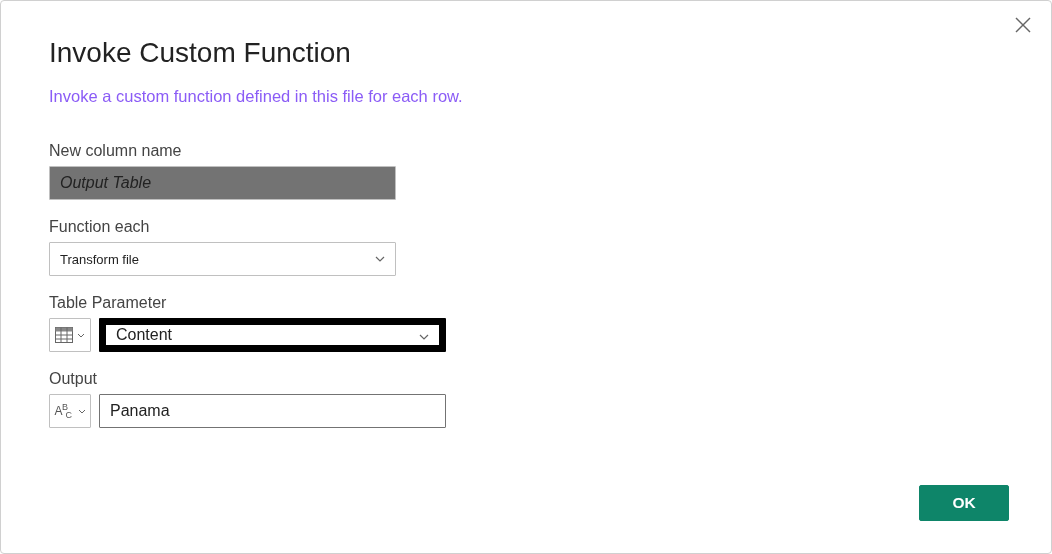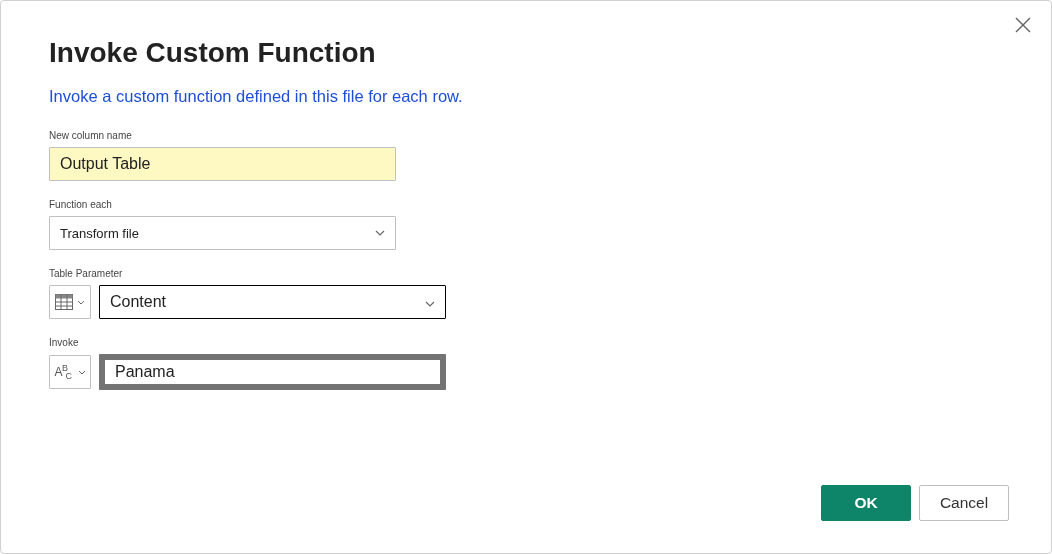--- a/index.html
+++ b/index.html
@@ -36,48 +36,49 @@
     }
     .close-btn svg {
       stroke: #666;
       stroke-width: 1.5;
     }
     .content {
       padding: 36px 48px 0 48px;
     }
     .title {
       font-size: 28px;
-      font-weight: 700;
+      font-weight: 400;
       color: #222;
       margin-bottom: 18px;
     }
     .subtitle {
       font-size: 16.5px;
-      color: #1d4ed8;
-      margin-bottom: 24px;
+      color: #8b5cf6;
+      margin-bottom: 36px;
     }
     .field {
       margin-bottom: 18px;
     }
     .field-label {
-      font-size: 10px;
+      font-size: 16px;
       color: #444;
       margin-bottom: 6px;
       display: block;
     }
     .input-text {
       width: 347px;
       height: 34px;
       border: 1px solid #c0c0c0;
       border-radius: 1px;
       padding: 0 10px;
       font-size: 16px;
       color: #222;
       font-family: inherit;
-      background: #fef9c3;
+      background: #737373;
+      font-style: italic;
     }
     .select-wrapper {
       position: relative;
       width: 347px;
       height: 34px;
       border: 1px solid #c0c0c0;
       border-radius: 1px;
       display: flex;
       align-items: center;
       padding: 0 10px;
@@ -116,40 +117,40 @@
       align-items: center;
       justify-content: center;
     }
     .type-box .chev {
       display: flex;
       align-items: center;
     }
     .param-select {
       position: relative;
       height: 34px;
-      border: 1px solid #000000;
+      border: 7px solid #000000;
       border-radius: 1px;
       display: flex;
       align-items: center;
       padding: 0 10px;
       background: #fff;
       cursor: pointer;
     }
     .param-select.file-param {
       width: 347px;
     }
     .param-select .select-text {
       font-size: 16px;
       color: #222;
       flex: 1;
     }
     .param-input {
       width: 347px;
       height: 34px;
-      border: 6px solid #737373;
+      border: 1px solid #737373;
       border-radius: 1px;
       padding: 12px 10px;
       font-size: 16px;
       color: #222;
       font-family: inherit;
       background: #fff;
     }
     .footer {
       position: absolute;
       bottom: 32px;
@@ -251,36 +252,35 @@
           <span class="chevron">
             <svg width="10" height="6" viewBox="0 0 10 6" fill="none">
               <path d="M1 1 L5 5 L9 1" stroke="#666" stroke-width="1.2" fill="none"></path>
             </svg>
           </span>
         </div>
       </div>
     </div>
 
     <div class="field">
-      <label class="field-label">Invoke</label>
+      <label class="field-label">Output</label>
       <div class="param-row">
         <div class="type-box">
           <span class="icon">
             <span class="abc-text">A<sup>B</sup><sub style="position:relative; left:-2px;">C</sub></span>
           </span>
           <span class="chev">
             <svg width="8" height="5" viewBox="0 0 8 5" fill="none">
               <path d="M1 1 L4 4 L7 1" stroke="#666" stroke-width="1" fill="none"></path>
             </svg>
           </span>
         </div>
         <input type="text" class="param-input" value="Panama" style="">
       </div>
     </div>
 
   </div>
 
   <div class="footer">
     <button class="btn btn-primary">OK</button>
-    <button class="btn btn-secondary">Cancel</button>
   </div>
 
 </div>
 
 </body></html>

